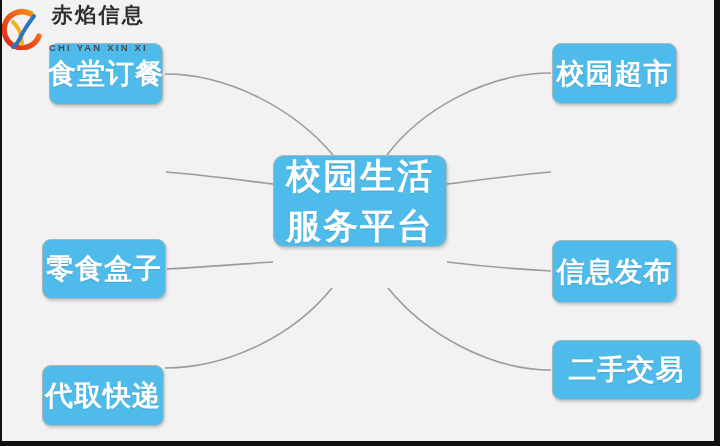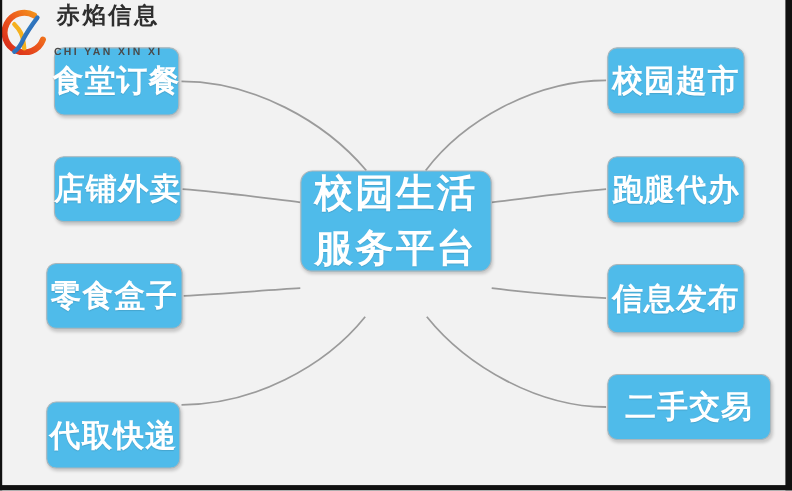--- a/index.html
+++ b/index.html
@@ -86,35 +86,29 @@
   </svg>
 
   <div class="node node-center">
     <span>校园生活</span>
     <span>服务平台</span>
   </div>
 
   <div class="node node-l1">
     <span>食堂订餐</span>
   </div>
-  <div class="node node-l2">
-    <span>店铺外卖</span>
-  </div>
   <div class="node node-l3">
     <span>零食盒子</span>
   </div>
   <div class="node node-l4">
     <span>代取快递</span>
   </div>
 
   <div class="node node-r1">
     <span>校园超市</span>
-  </div>
-  <div class="node node-r2">
-    <span>跑腿代办</span>
   </div>
   <div class="node node-r3">
     <span>信息发布</span>
   </div>
   <div class="node node-r4">
     <span>二手交易</span>
   </div>
 
   <div class="brand">
     <svg class="brand-icon" viewBox="0 0 44 44">

